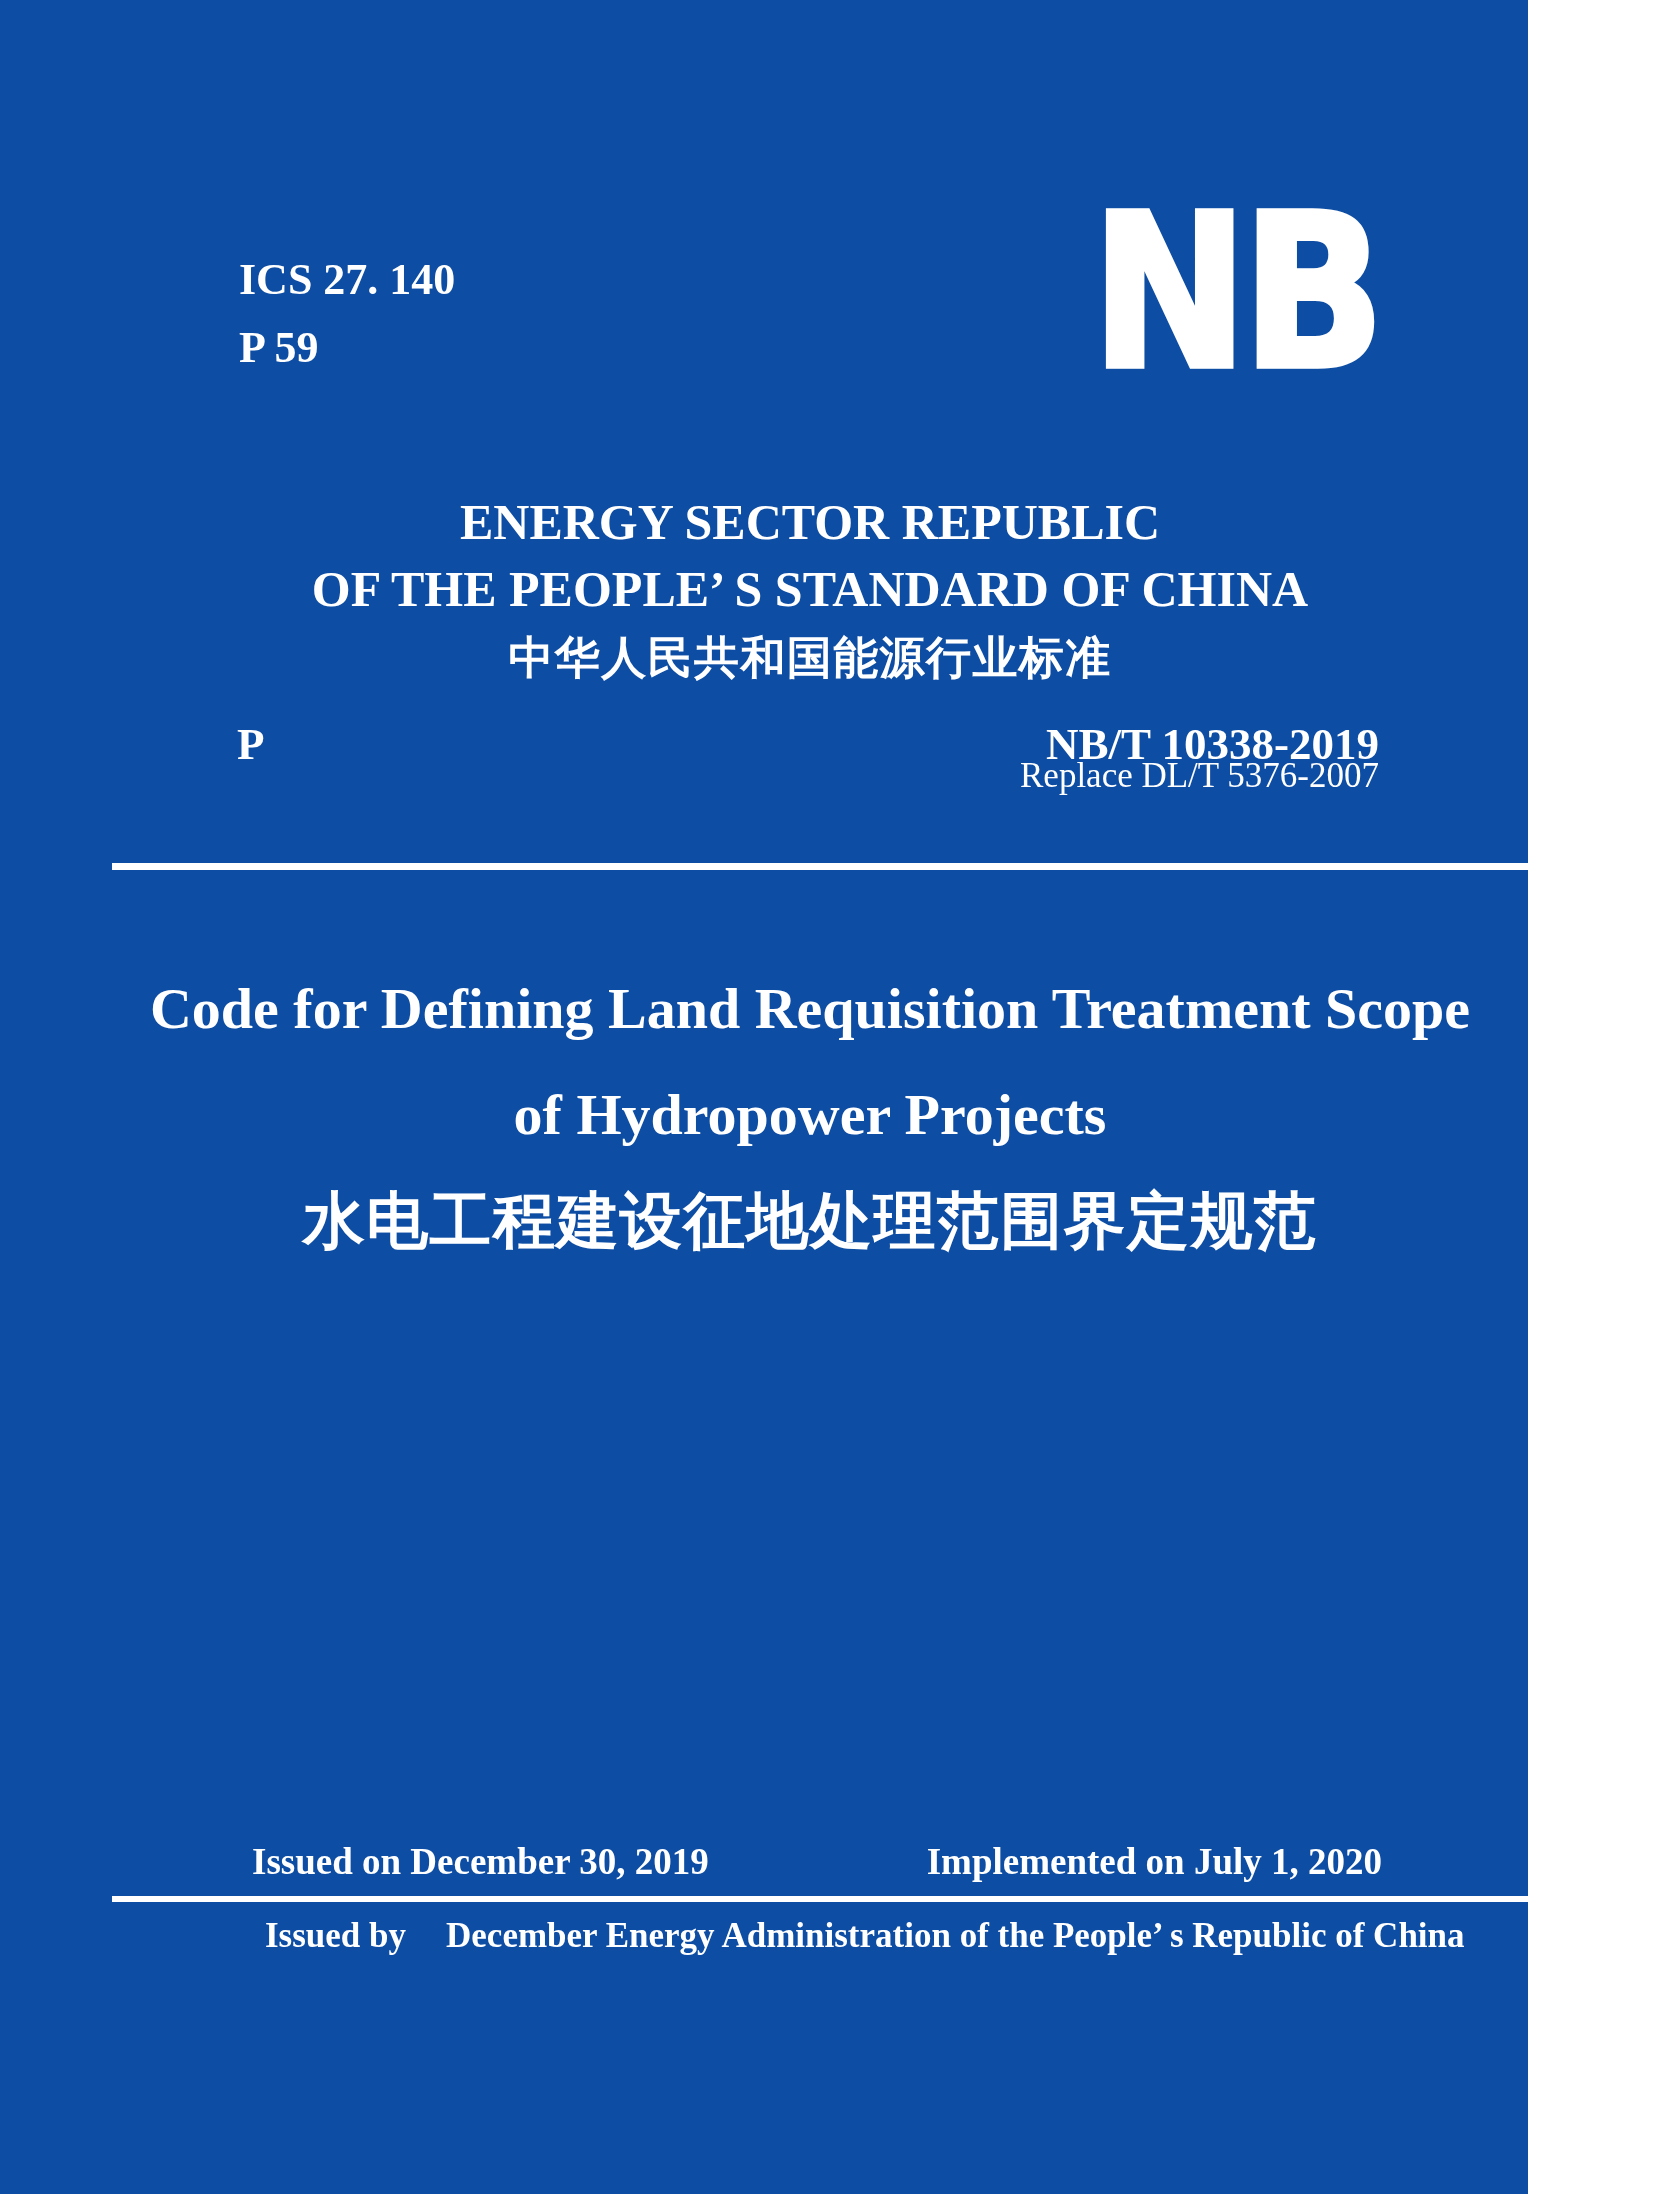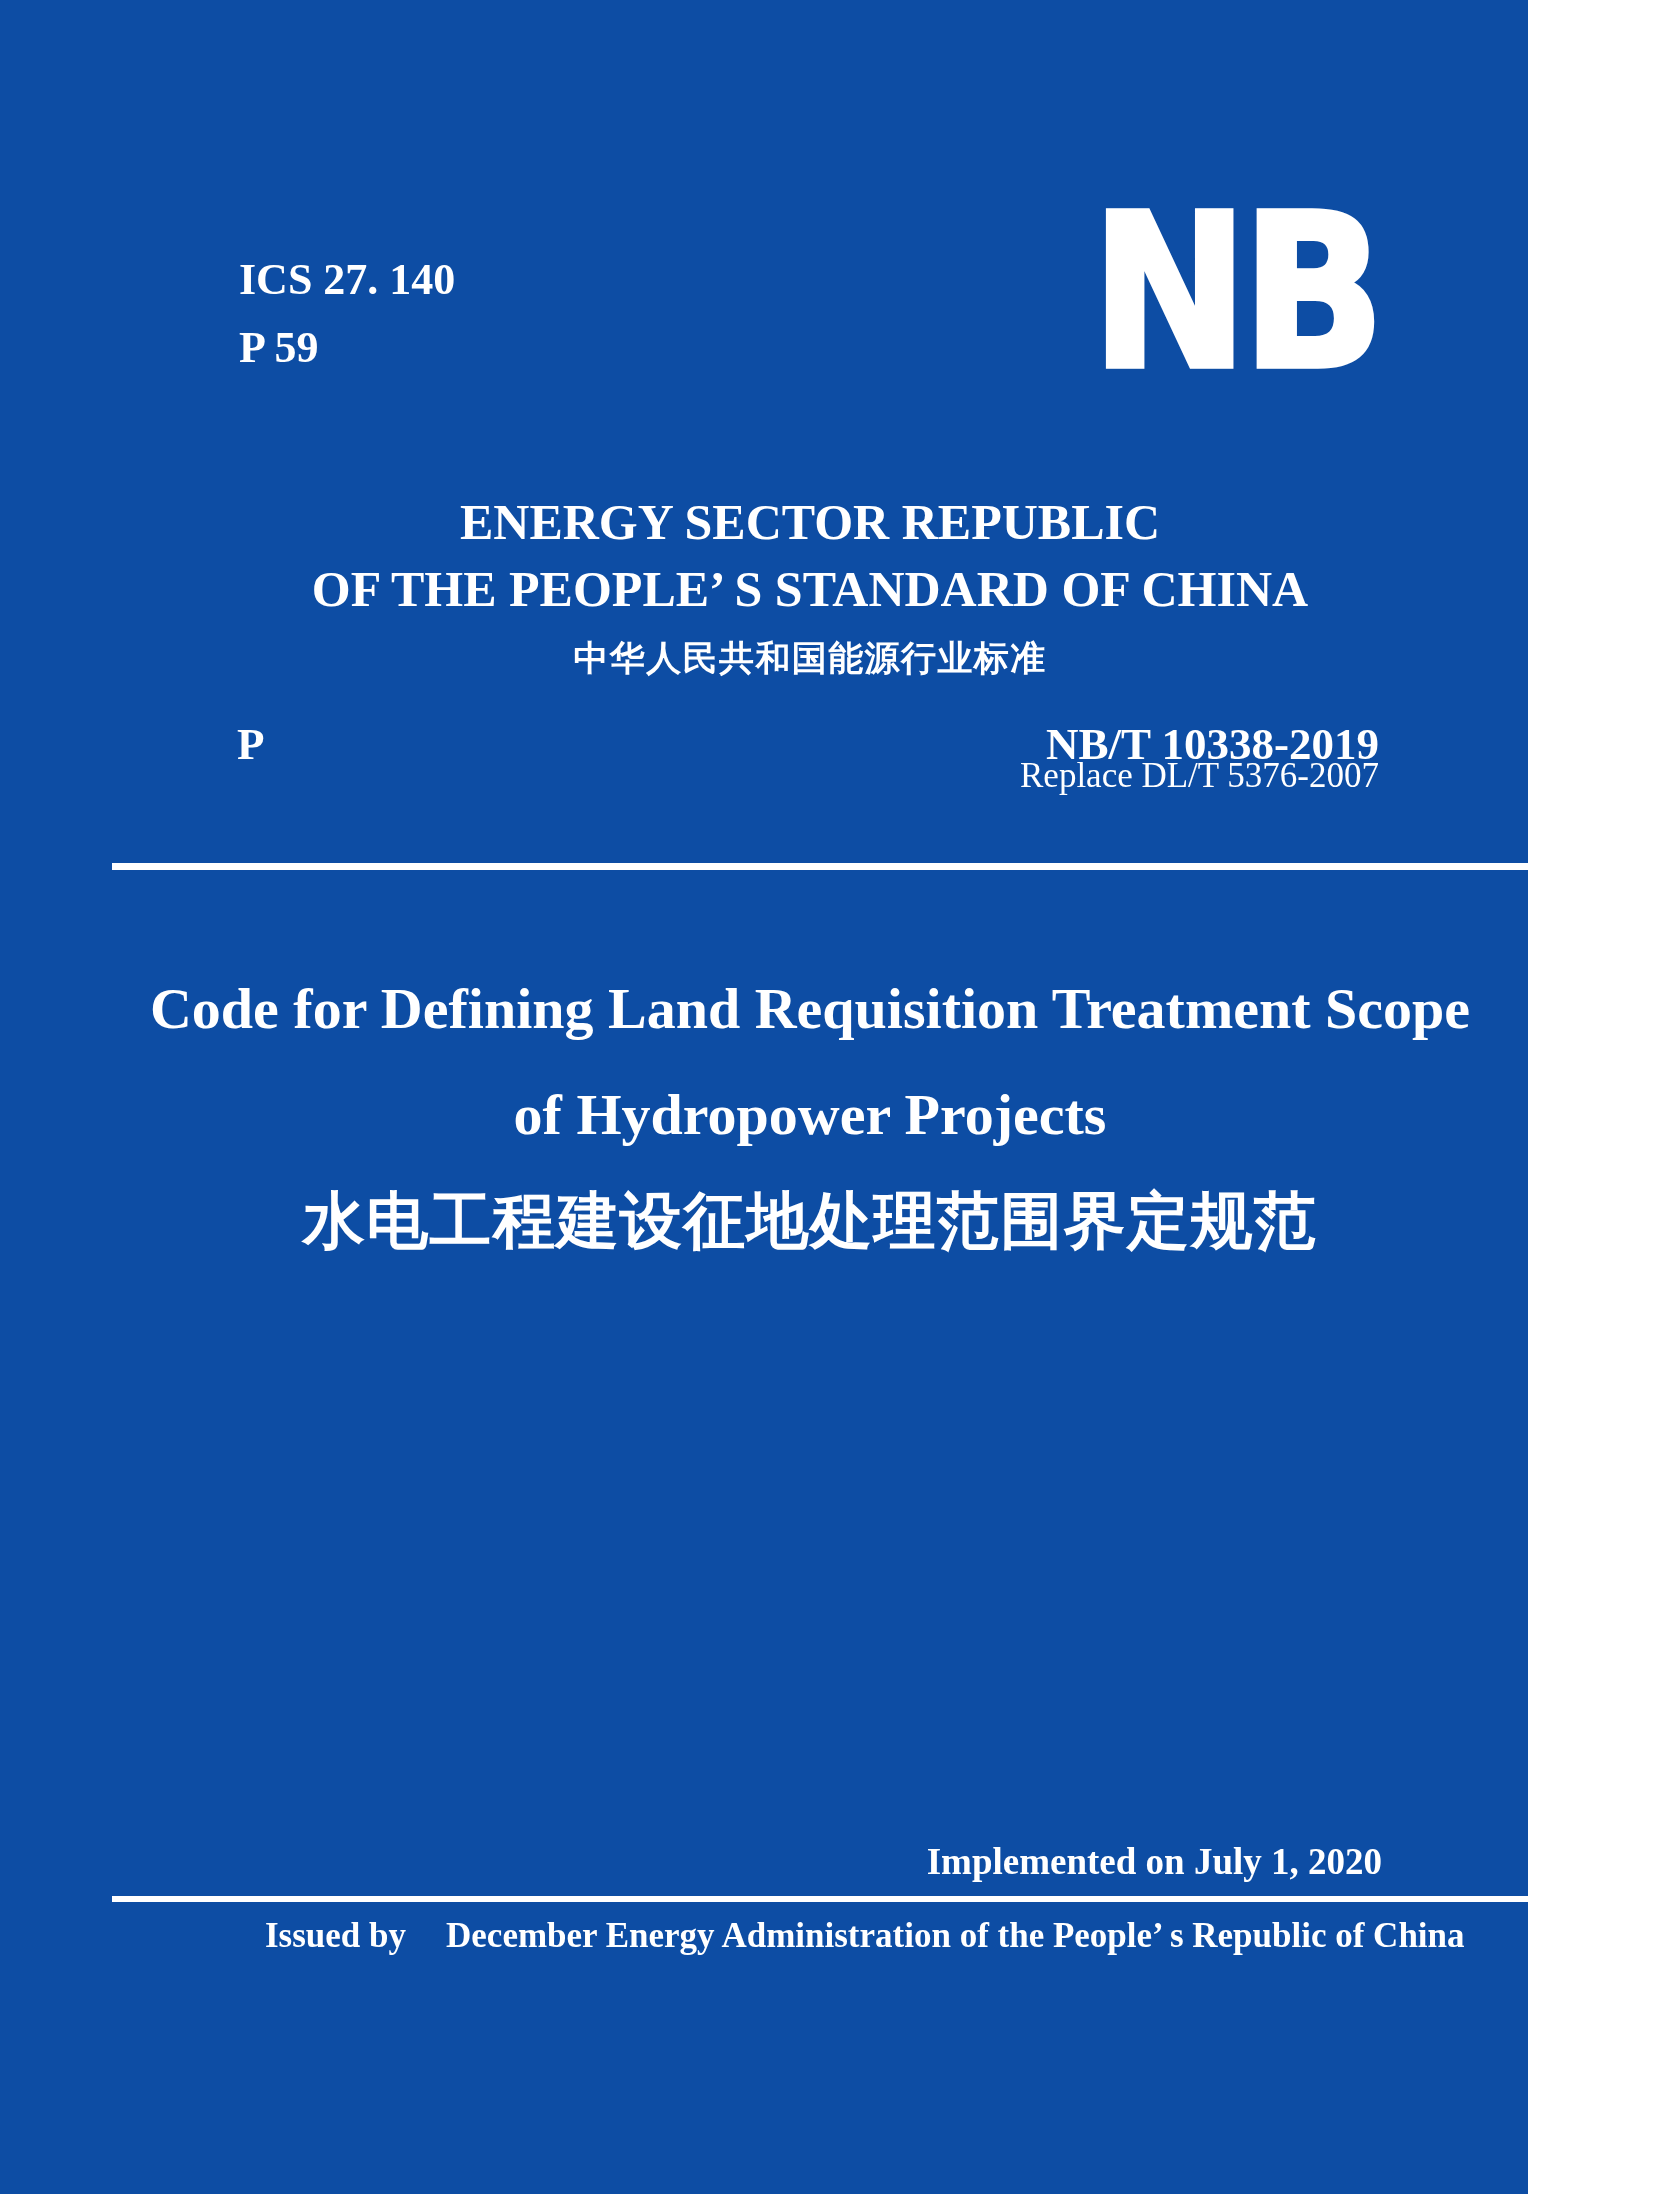--- a/index.html
+++ b/index.html
@@ -27,21 +27,21 @@
     letter-spacing: -7px;
     -webkit-text-stroke: 5.7px #FFFFFF;
     transform: scaleX(0.88);
     transform-origin: 100% 50%;
     white-space: nowrap;
   }
 
   .std-block { left: 92px; right: 0; top: 489px; text-align: center; }
   .std-en { font-size: 50px; line-height: 67px; font-weight: bold; white-space: nowrap; }
   .std-zh {
-    font-size: 35px; line-height: 69px; font-weight: bold;
+    font-size: 45px; line-height: 69px; font-weight: bold;
     font-family: "Liberation Sans", sans-serif;
     letter-spacing: 1.4px; white-space: nowrap;
   }
 
   .doc-class { left: 237px; top: 717px; font-size: 45px; line-height: 55px; font-weight: bold; }
   .std-number { right: 149px; top: 717px; font-size: 45px; line-height: 55px; font-weight: bold; white-space: nowrap; }
   .replaces { right: 149px; top: 754px; font-size: 35px; line-height: 43px; white-space: nowrap; }
 
   .rule { left: 112px; right: 0; background: #FFFFFF; }
   .rule-top { top: 863px; height: 7px; }
@@ -81,20 +81,21 @@
   <div class="abs replaces">Replace DL/T 5376-2007</div>
 
   <div class="abs rule rule-top"></div>
 
   <div class="abs title-block">
     <div class="title-en">Code for Defining Land Requisition Treatment Scope</div>
     <div class="title-en">of Hydropower Projects</div>
     <div class="title-zh">水电工程建设征地处理范围界定规范</div>
   </div>
 
+  <div class="abs issued-on">Issued on December 30, 2019</div>
   <div class="abs implemented-on">Implemented on July 1, 2020</div>
 
   <div class="abs rule rule-bottom"></div>
 
   <div class="abs issued-by-row">
     <span>Issued by</span><span class="gap"></span><span>December Energy Administration of the People’ s Republic of China</span>
   </div>
 
 </div>
 

